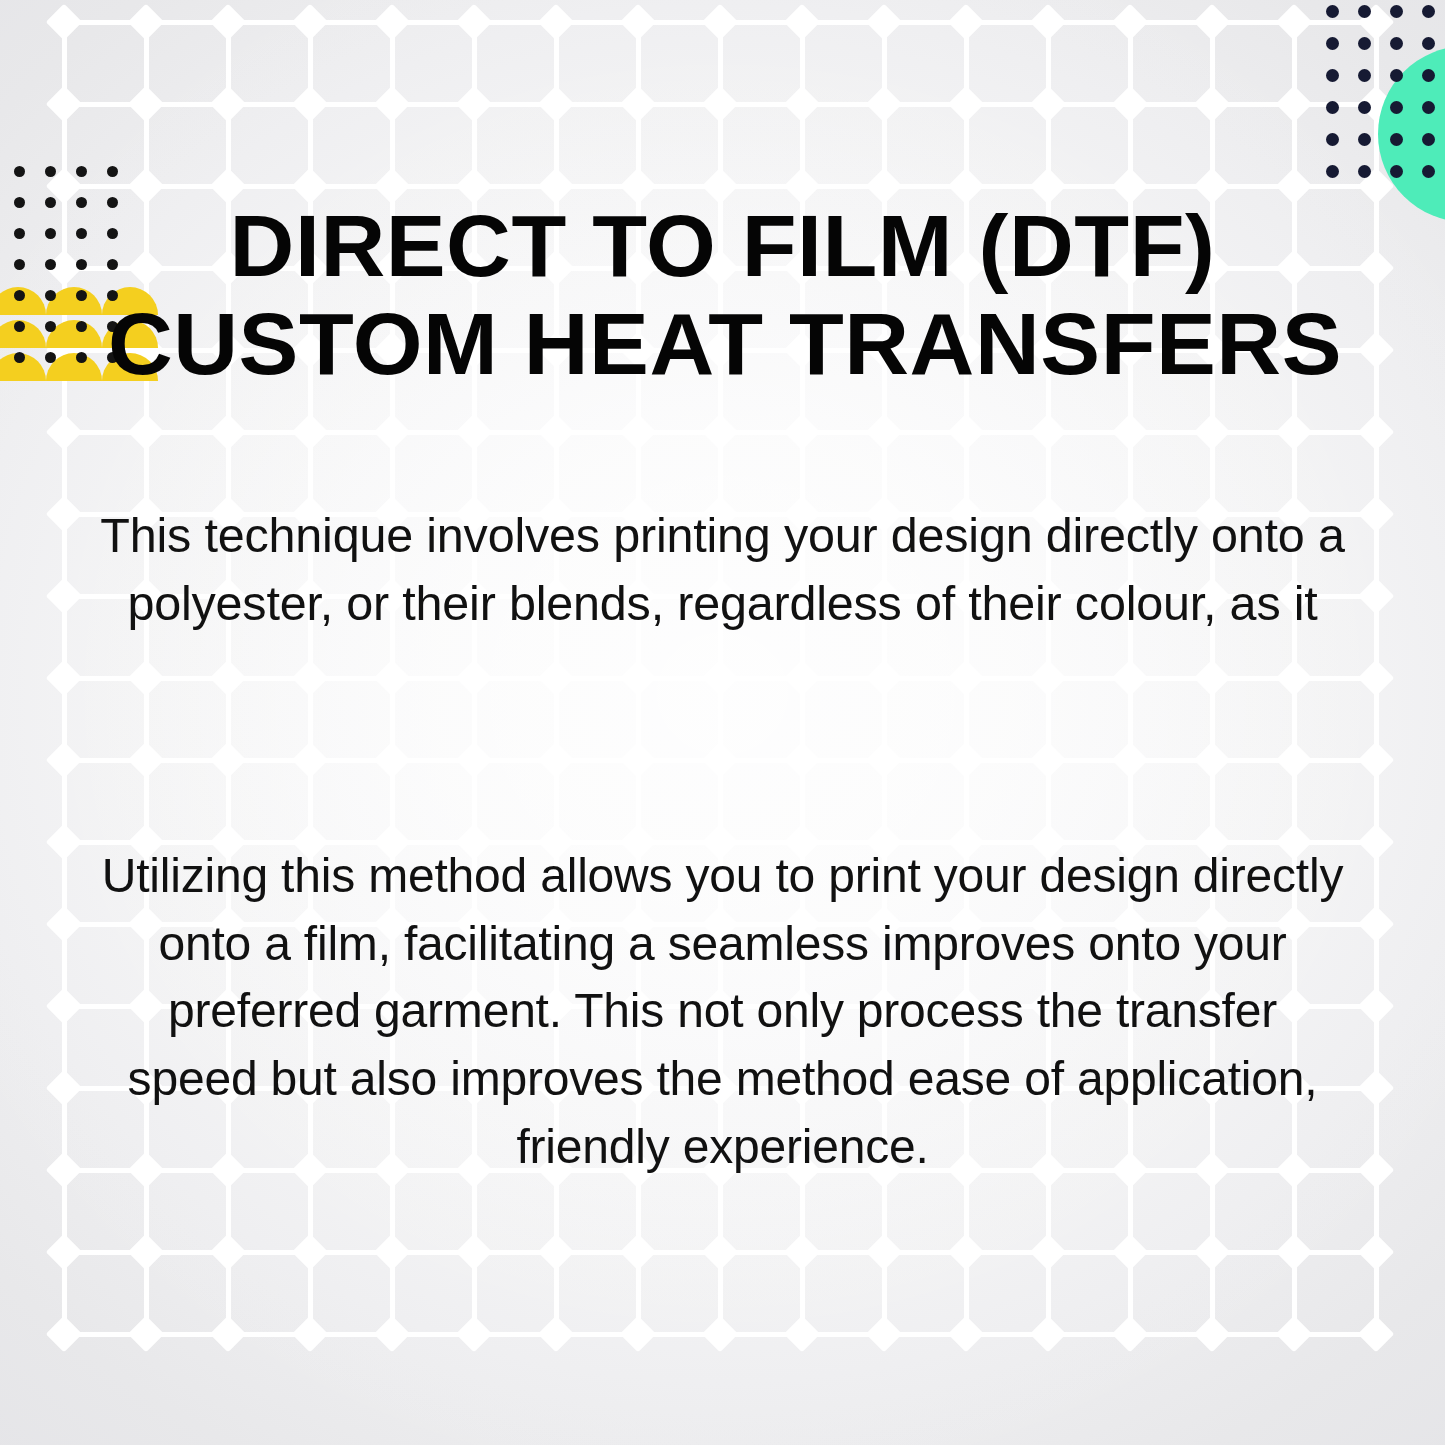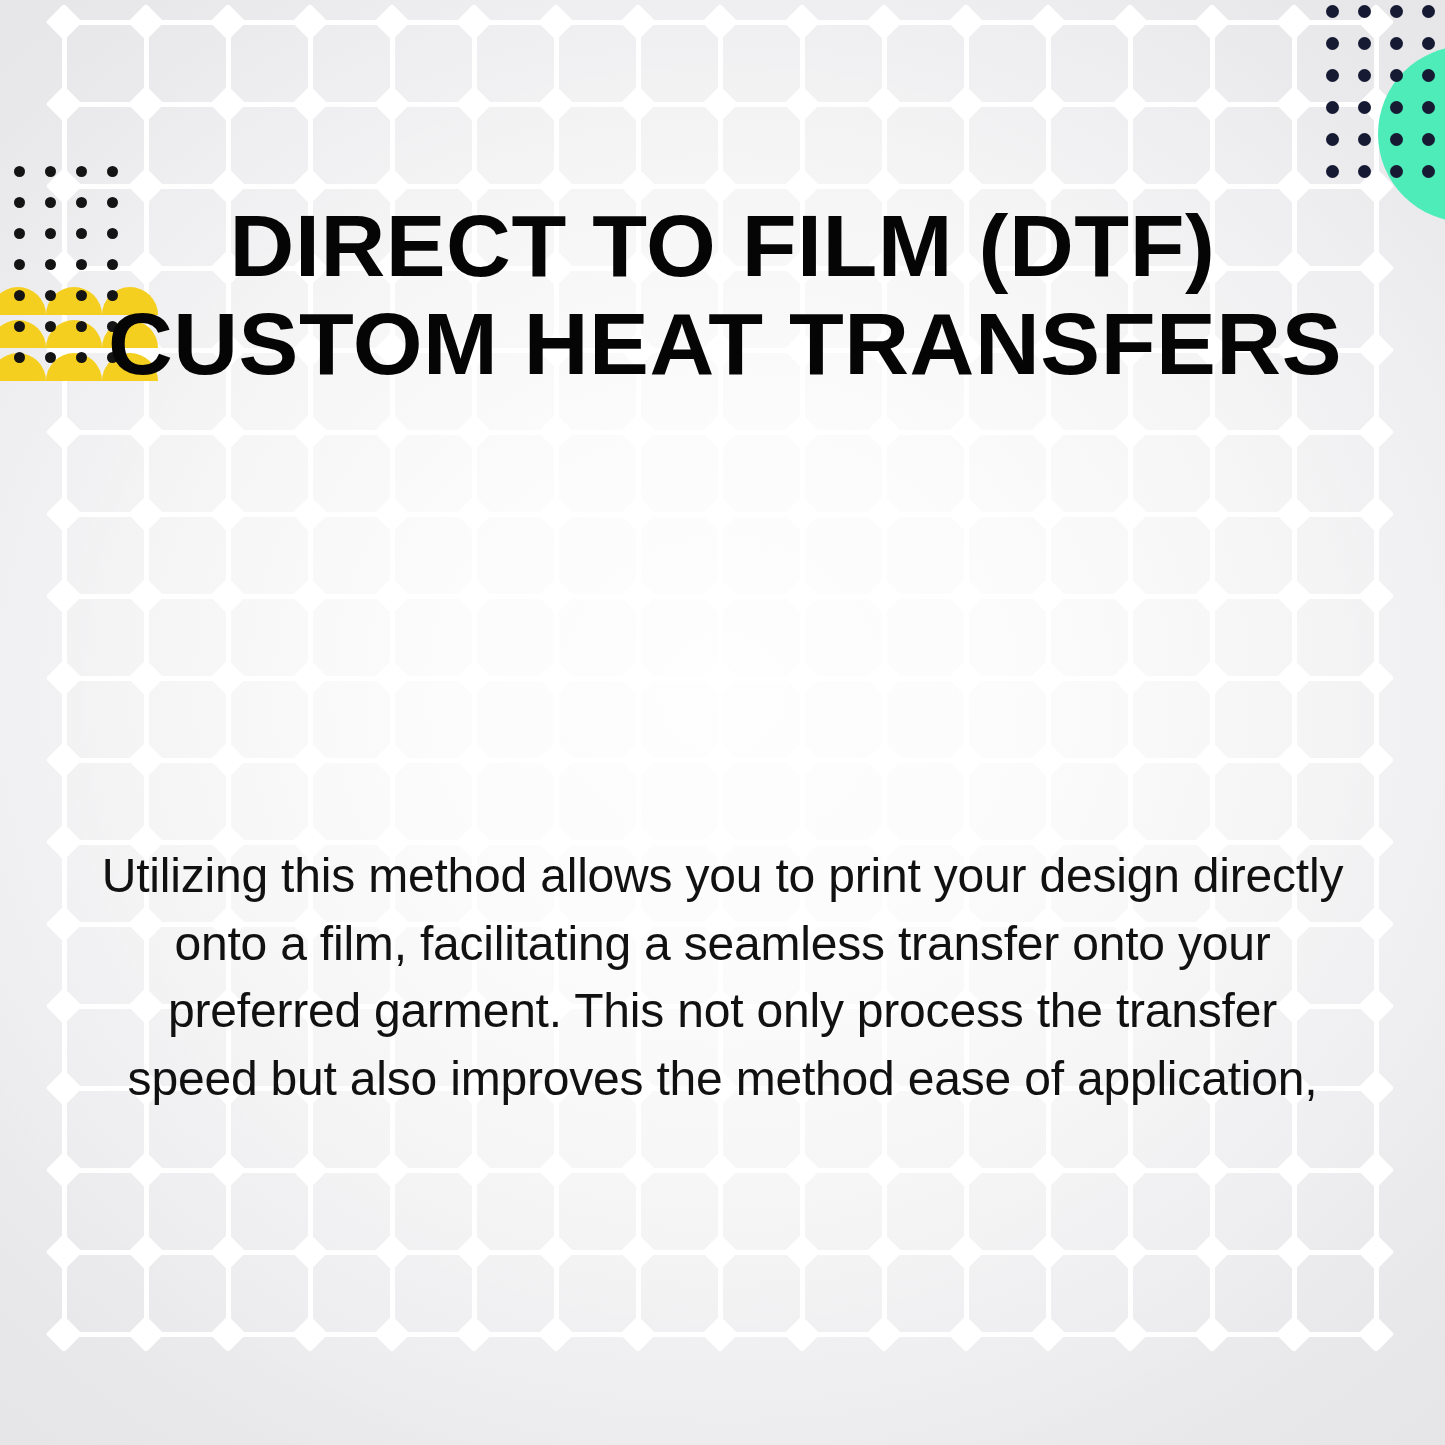--- a/index.html
+++ b/index.html
@@ -526,26 +526,29 @@
 
   <div class="content">
 
     <h1 class="title">
       <span class="title-line">DIRECT TO FILM (DTF)</span>
       <span class="title-line">CUSTOM HEAT TRANSFERS</span>
     </h1>
 
     <div class="body-block" id="para1-wrap">
       <p class="para" id="para1" style="font-size: 48.5px; line-height: 68.385px;">
+          <span class="ln">This technique involves printing your design directly onto a</span>
+          <span class="ln">polyester, or their blends, regardless of their colour, as it</span>
         </p>
     </div>
 
     <div class="body-block" id="para2-wrap">
       <p class="para" id="para2" style="font-size: 48px; line-height: 67.68px;">
           <span class="ln">Utilizing this method allows you to print your design directly</span>
-          <span class="ln">onto a film, facilitating a seamless transfer onto your</span>
+          <span class="ln">onto a film, facilitating a seamless improves onto your</span>
           <span class="ln">preferred garment. This not only process the transfer</span>
           <span class="ln">speed but also improves the method ease of application,</span>
+          <span class="ln">friendly experience.</span>
         </p>
     </div>
 
   </div>
 </div>
 
 </body></html>

